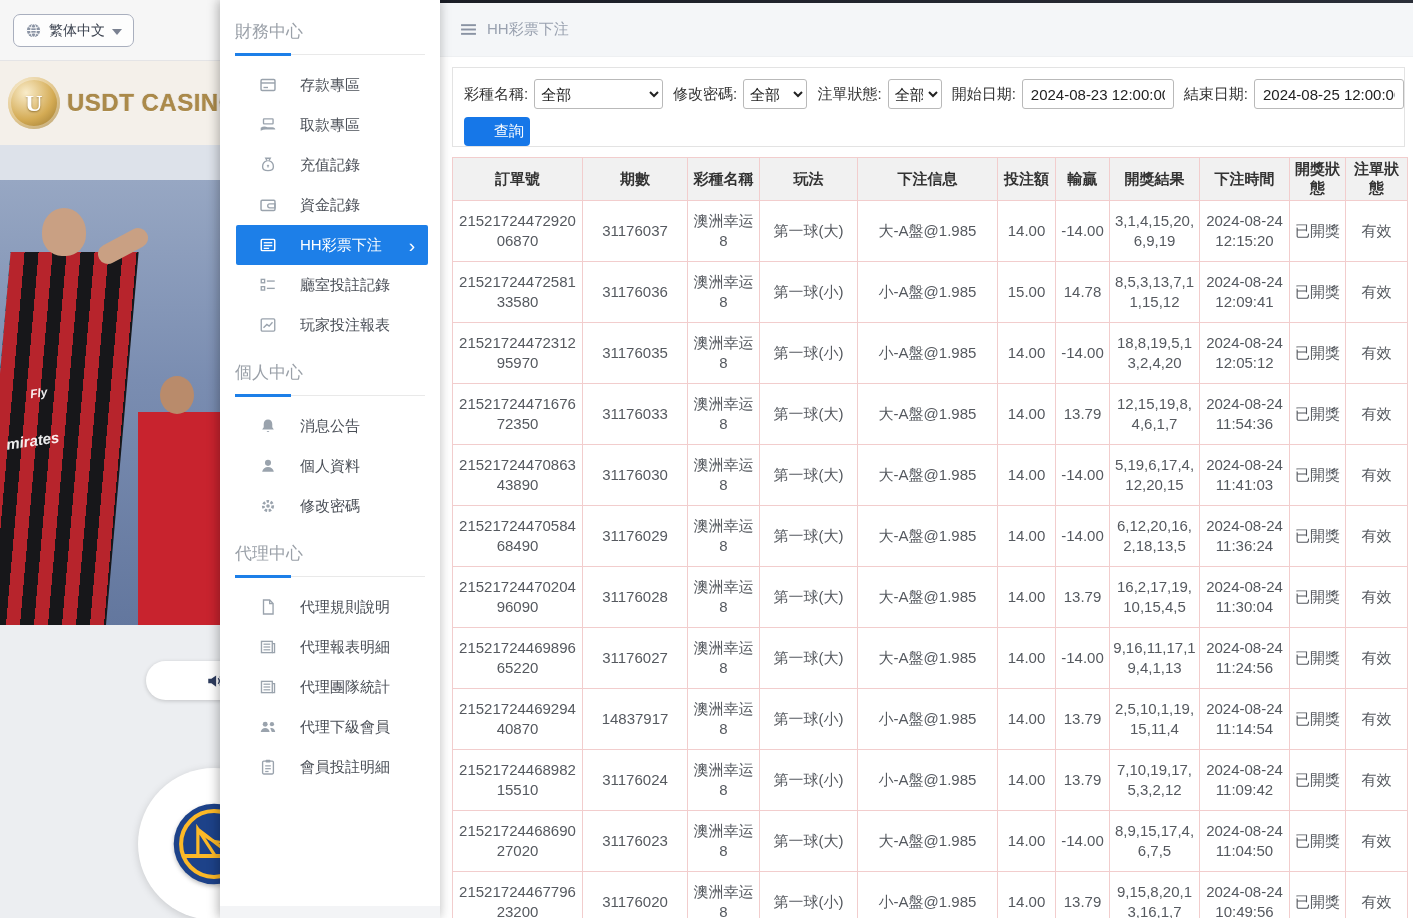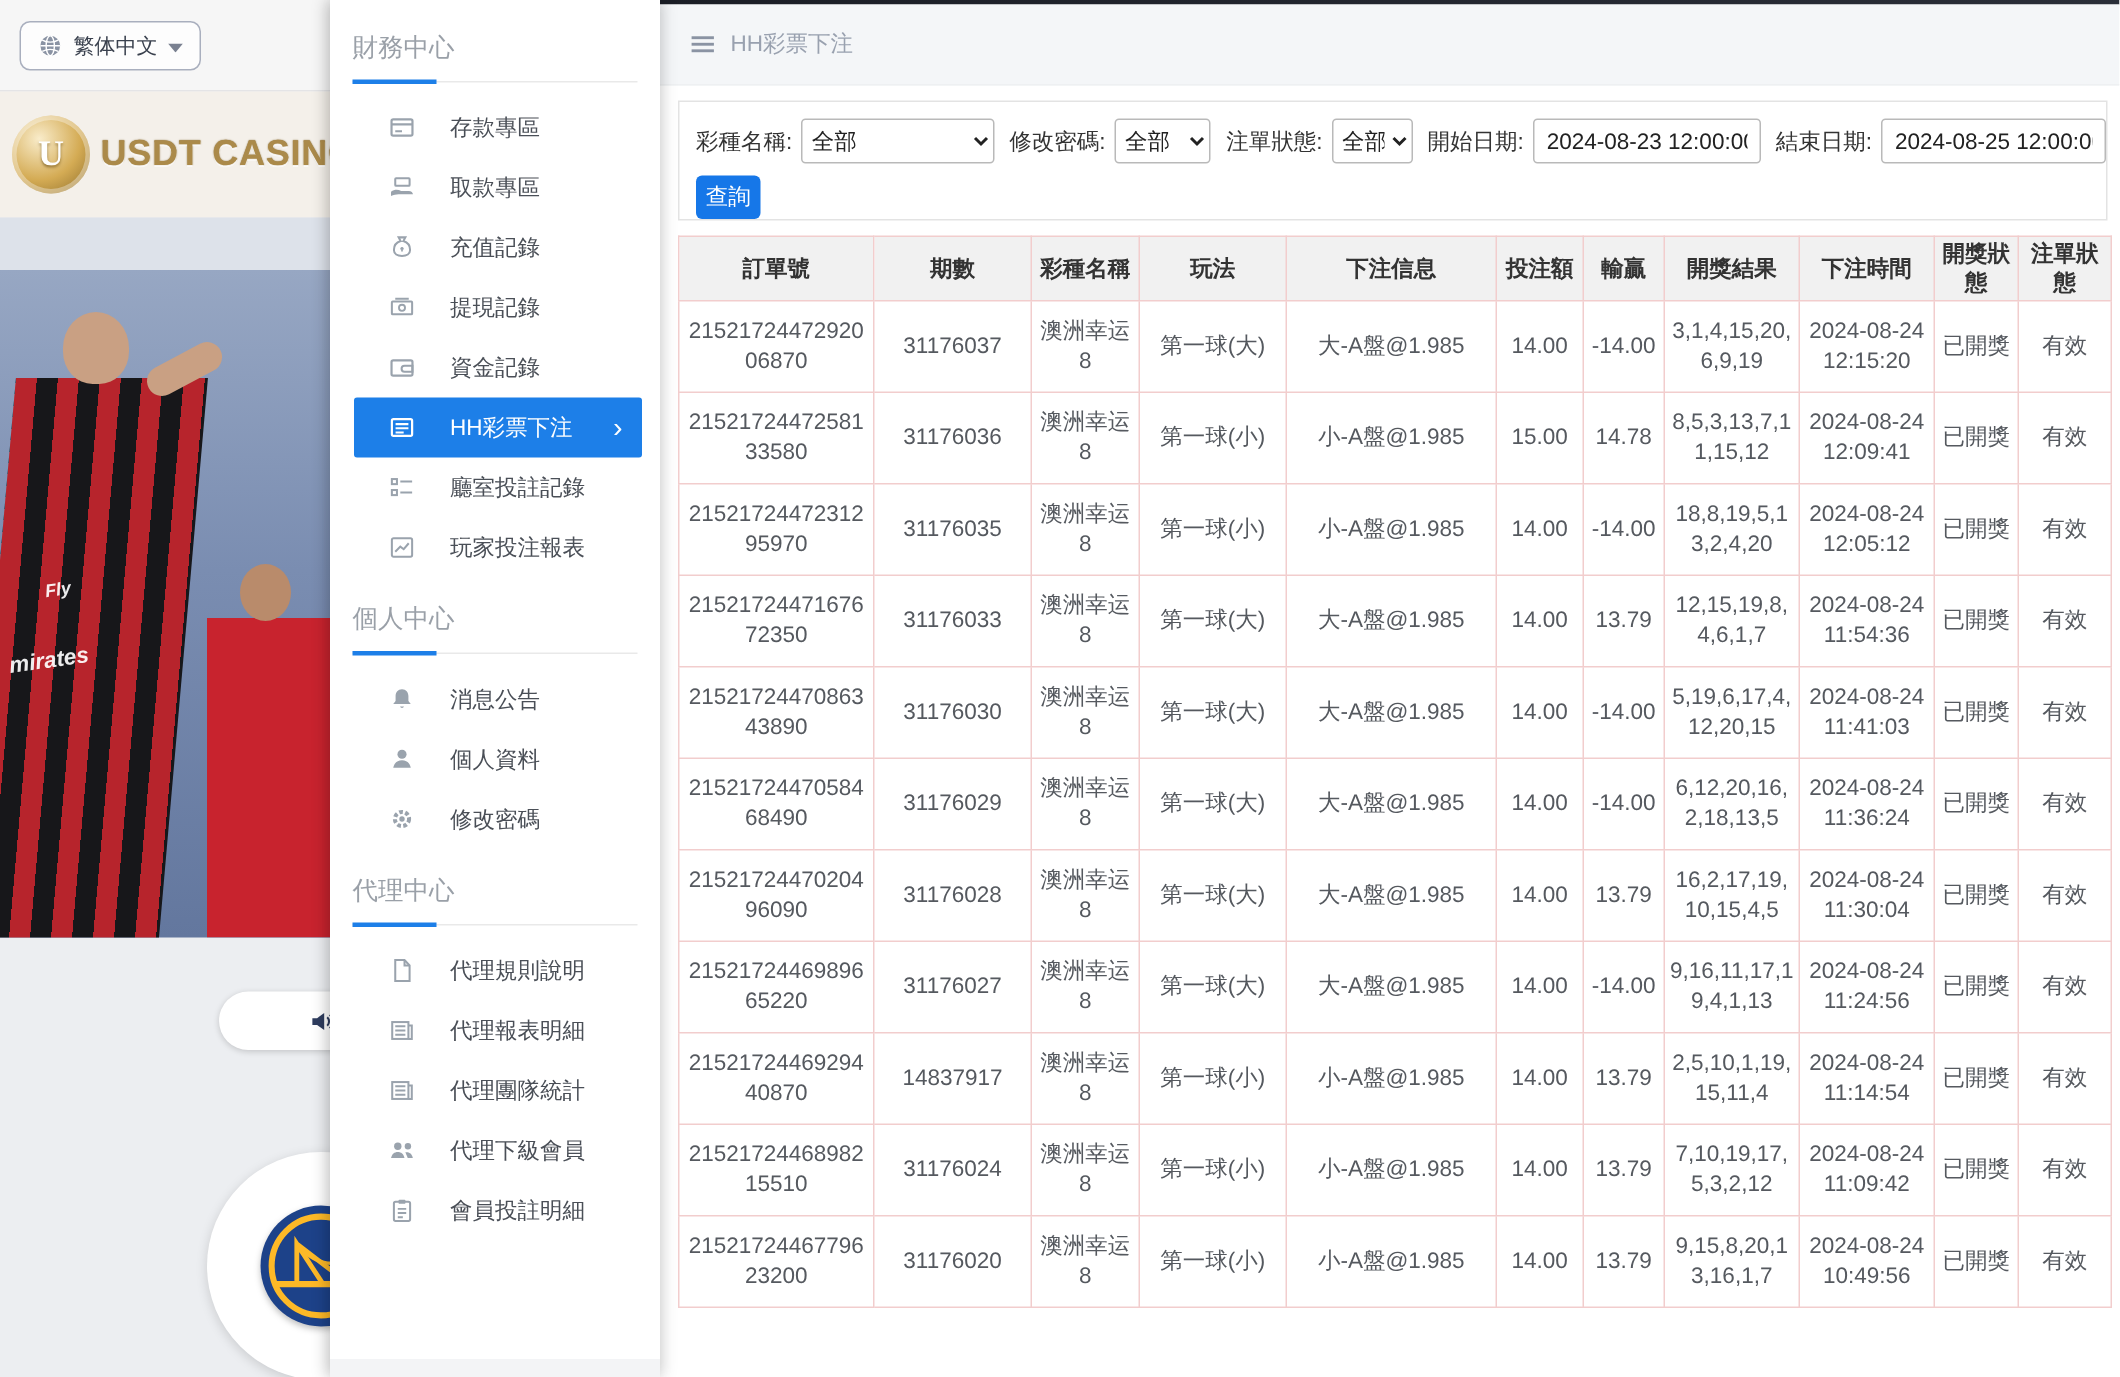--- a/index.html
+++ b/index.html
@@ -68,22 +68,22 @@
   .main-header .mh-ico{width:17px;height:17px;color:#8a93a3;display:inline-flex;cursor:pointer;}
   .filter-card{position:absolute;left:12px;top:67px;width:953px;height:80px;background:#fff;border:1px solid #e3e3e3;box-sizing:border-box;}
   .f-row{display:flex;align-items:center;gap:6px;padding:11px 0 0 11px;font-size:15px;color:#333;}
   .f-row label{margin-left:4px;white-space:nowrap;}
   .f-row label:first-child{margin-left:0;}
   .sel,.dinp{height:30px;border:1px solid #b9b9b9;border-radius:3px;font-size:15px;color:#222;background:#fff;
     box-sizing:border-box;font-family:"Liberation Sans","DejaVu Sans",sans-serif;}
   .sel{padding:0 2px;}
   .dinp{padding:0 8px;}
   .w132{width:132px;}.w66{width:66px;}.w54{width:54px;}.w152{width:152px;}.w150{width:150px;}
-  .btn-query{margin:8px 0 0 11px;width:43px;height:29px;background:#1677e8;color:#fff;border:none;border-radius:4px;
-    font-size:15px;cursor:pointer;font-family:"Liberation Sans","DejaVu Sans",sans-serif;}
+  .btn-query{margin:8px 0 0 11px;width:66px;height:29px;background:#1677e8;color:#fff;border:none;border-radius:4px;
+    font-size:15px;cursor:pointer;font-family:"Liberation Sans","DejaVu Sans",sans-serif;text-align:right;}
   .bet-table{position:absolute;left:12px;top:157px;width:955px;border-collapse:collapse;table-layout:fixed;
     font-size:15px;color:#55595f;}
   .bet-table th,.bet-table td{border:1px solid #f2cdcd;text-align:center;overflow:hidden;}
   .bet-table th{background:#f1f1f1;color:#333;font-weight:bold;height:42px;padding:0 2px;}
   .bet-table td{height:56px;padding:2px 3px;line-height:20px;word-break:break-all;}
 </style>
 </head>
 <body>
 
 <div class="leftpage">
@@ -166,30 +166,20 @@
         <span>取款專區</span>
       </div>
       <div class="side-item">
         <span class="mi">
           <svg viewBox="0 0 16 16">
             <path d="M6 2h4l-1.2 2.2c2.6.8 4 2.8 4 5.3 0 2.3-2.1 3.5-4.8 3.5S3.2 11.8 3.2 9.5c0-2.5 1.4-4.5 4-5.3L6 2z" stroke="currentColor" fill="none" stroke-width="1.2"></path>
             <path d="M7 8.7h2M8 7.7v2.6" stroke="currentColor" stroke-width="1" fill="none"></path>
           </svg>
         </span>
         <span>充值記錄</span>
-      </div>
-      <div class="side-item">
-        <span class="mi">
-          <svg viewBox="0 0 16 16">
-            <rect x="2" y="4.5" width="12" height="7.5" rx="0.5" stroke="currentColor" fill="none" stroke-width="1.2"></rect>
-            <circle cx="8" cy="8.2" r="1.8" stroke="currentColor" fill="none" stroke-width="1.1"></circle>
-            <path d="M4 2.8h8" stroke="currentColor" stroke-width="1.2"></path>
-          </svg>
-        </span>
-        <span>提現記錄</span>
       </div>
       <div class="side-item">
         <span class="mi">
           <svg viewBox="0 0 16 16">
             <rect x="1.8" y="3.8" width="12.4" height="9" rx="1" stroke="currentColor" fill="none" stroke-width="1.3"></rect>
             <path d="M9.5 7h4.7v3.5H9.5a1.75 1.75 0 0 1 0-3.5z" stroke="currentColor" fill="none" stroke-width="1.2"></path>
           </svg>
         </span>
         <span>資金記錄</span>
       </div>
@@ -502,20 +492,33 @@
           <td>第一球(小)</td>
           <td>小-A盤@1.985</td>
           <td>14.00</td>
           <td>13.79</td>
           <td>7,10,19,17,5,3,2,12</td>
           <td>2024-08-24 11:09:42</td>
           <td>已開獎</td>
           <td>有效</td>
         </tr>
         <tr>
+          <td>2152172446869027020</td>
+          <td>31176023</td>
+          <td>澳洲幸运8</td>
+          <td>第一球(大)</td>
+          <td>大-A盤@1.985</td>
+          <td>14.00</td>
+          <td>-14.00</td>
+          <td>8,9,15,17,4,6,7,5</td>
+          <td>2024-08-24 11:04:50</td>
+          <td>已開獎</td>
+          <td>有效</td>
+        </tr>
+        <tr>
           <td>2152172446779623200</td>
           <td>31176020</td>
           <td>澳洲幸运8</td>
           <td>第一球(小)</td>
           <td>小-A盤@1.985</td>
           <td>14.00</td>
           <td>13.79</td>
           <td>9,15,8,20,13,16,1,7</td>
           <td>2024-08-24 10:49:56</td>
           <td>已開獎</td>

